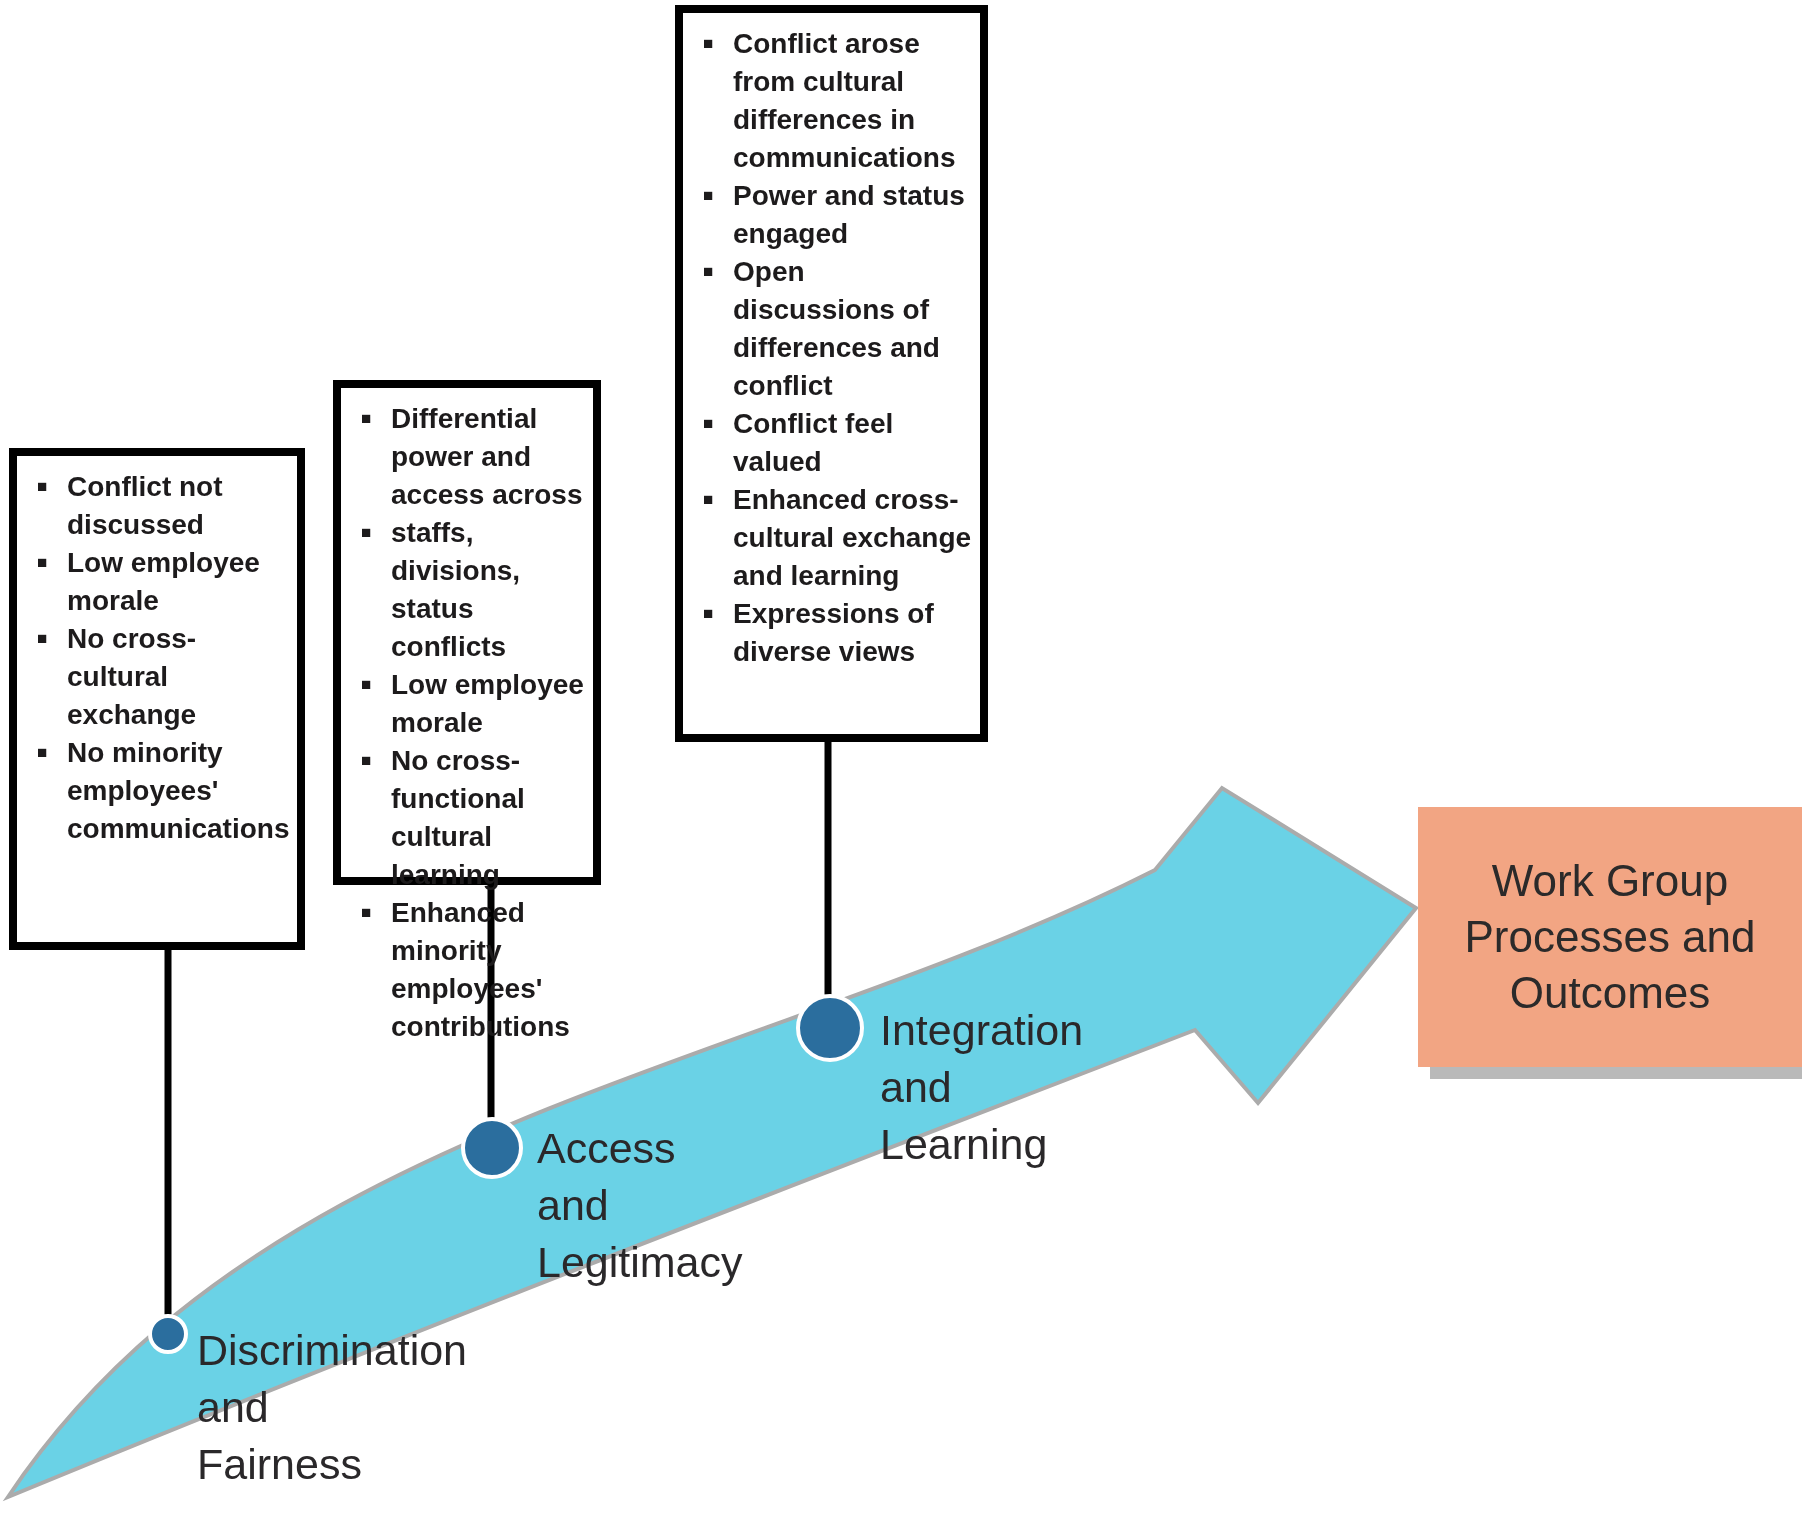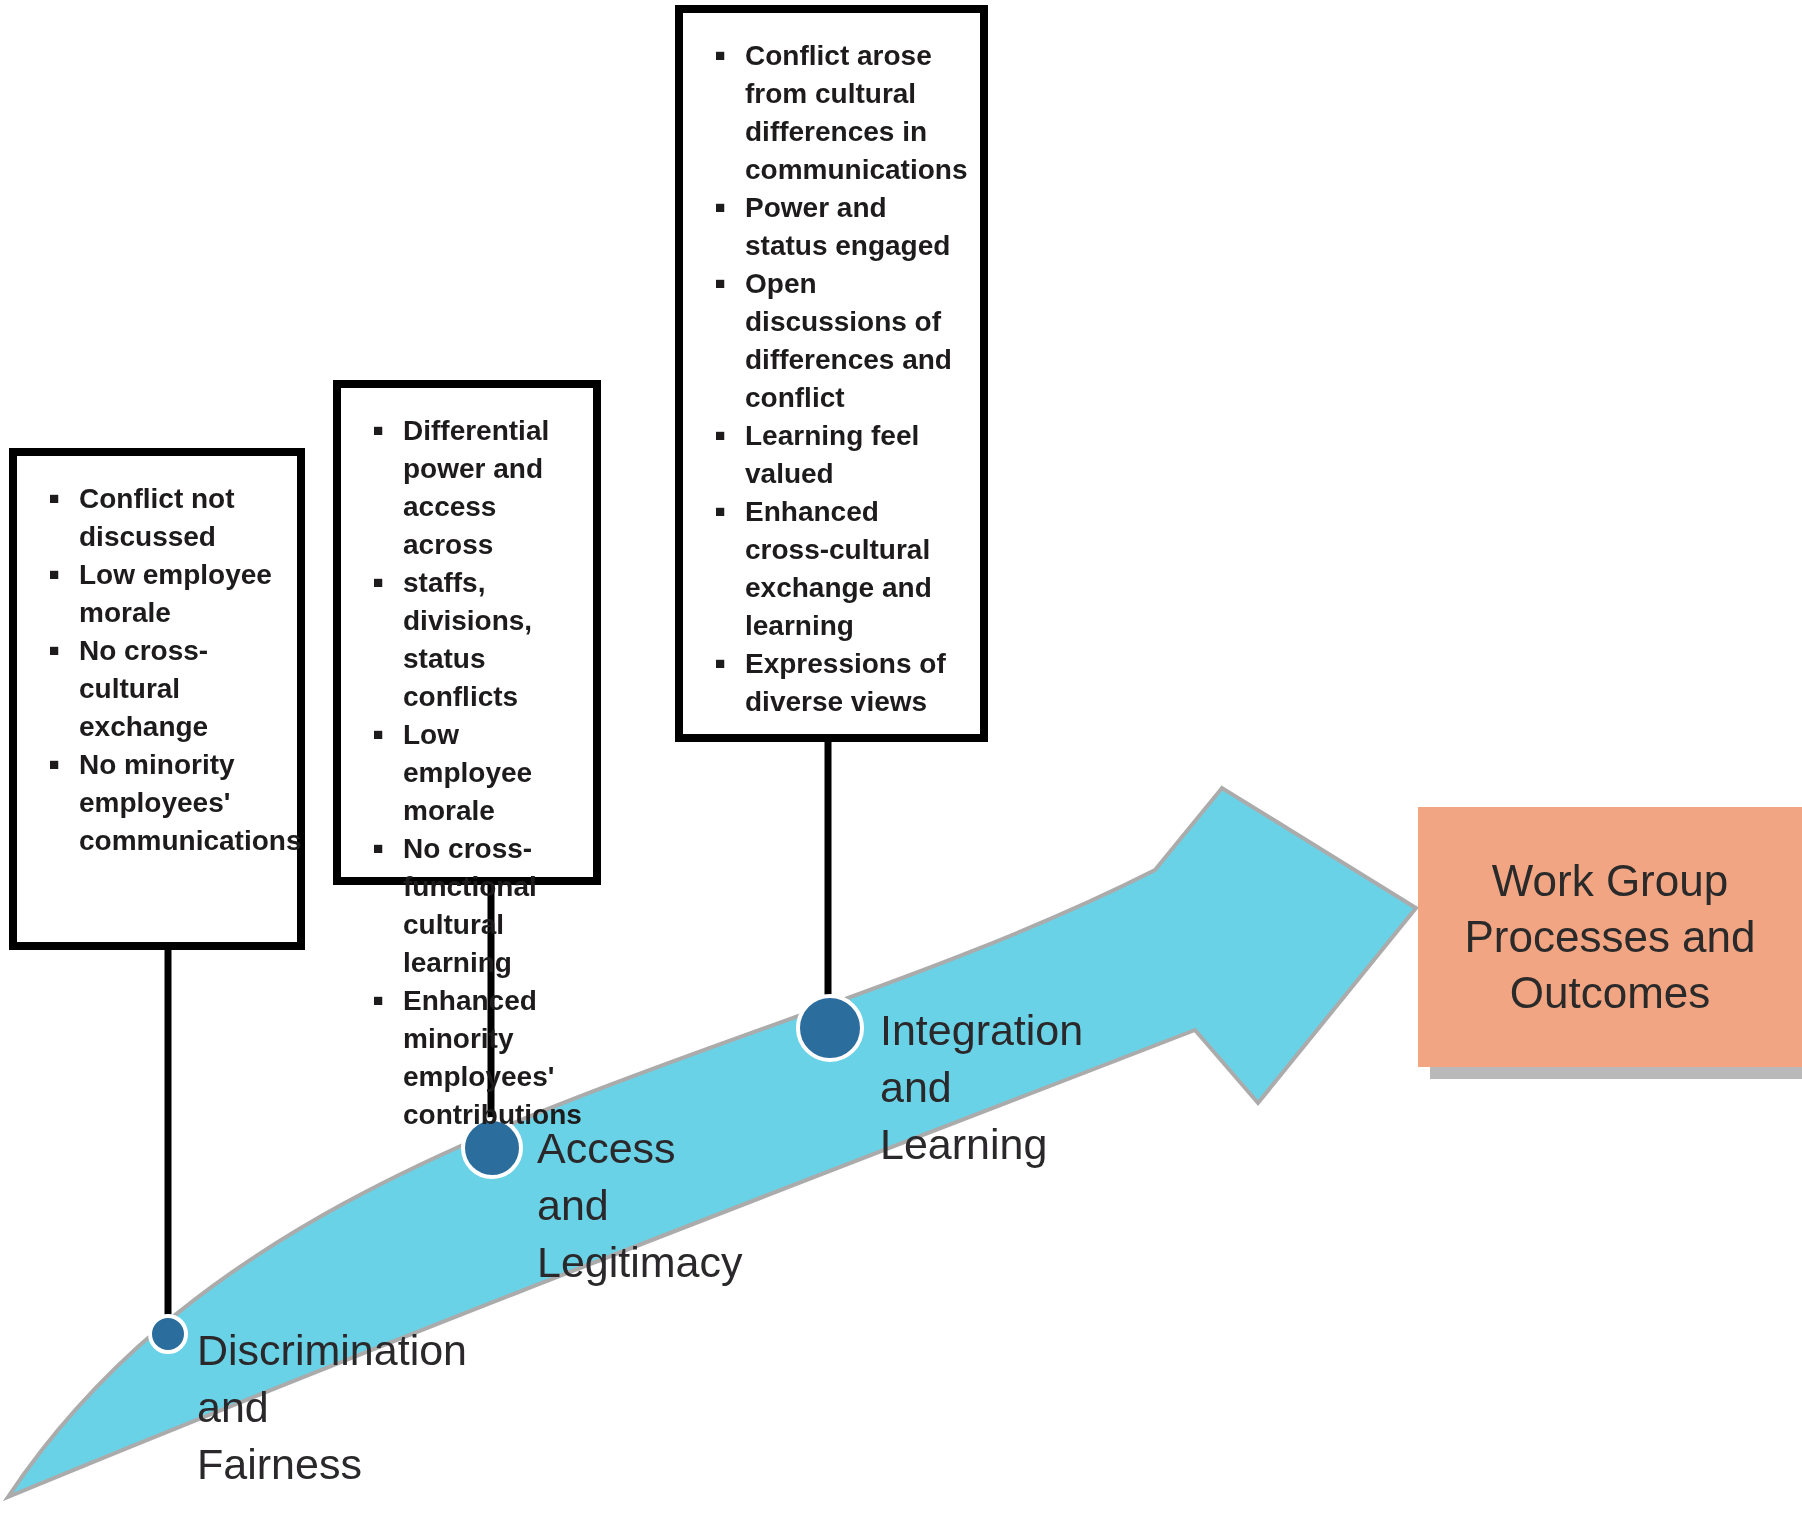--- a/index.html
+++ b/index.html
@@ -6,21 +6,21 @@
   .stage{
     position:relative;width:1802px;height:1513px;background:#ffffff;
     overflow:hidden;font-family:"Liberation Sans","DejaVu Sans",sans-serif;
     color:#231f20;
   }
   .diagram-svg{position:absolute;left:0;top:0;}
   .char-box{
     position:absolute;background:#ffffff;border:8px solid #000000;
     box-sizing:border-box;padding:12px 8px 8px 0;
   }
-  .bullet-list{margin:12px;padding:0;list-style:none;}
+  .bullet-list{margin:0;padding:0;list-style:none;}
   .bullet-list li{
     position:relative;padding-left:50px;font-size:28px;line-height:38px;
     font-weight:700;color:#1d1b1c;
   }
   .bullet-list li::before{
     content:"\25A0";position:absolute;left:20px;top:0px;font-size:17px;
   }
   .box-discrimination{left:9px;top:448px;width:296px;height:502px;}
   .box-access{left:333px;top:380px;width:268px;height:505px;}
   .box-integration{left:675px;top:5px;width:313px;height:737px;}
@@ -73,21 +73,21 @@
         <li>No cross-functional cultural learning</li>
         <li>Enhanced minority employees' contributions</li>
       </ul>
   </div>
 
   <div class="char-box box-integration">
     <ul class="bullet-list">
         <li>Conflict arose from cultural differences in communications</li>
         <li>Power and status engaged</li>
         <li>Open discussions of differences and conflict</li>
-        <li>Learning feel valued</li>
+        <li>Conflict feel valued</li>
         <li>Enhanced cross-cultural exchange and learning</li>
         <li>Expressions of diverse views</li>
       </ul>
   </div>
 
   <div class="milestone-label label-discrimination">Discrimination and Fairness</div>
   <div class="milestone-label label-access">Access and Legitimacy</div>
   <div class="milestone-label label-integration">Integration and Learning</div>
 
   <div class="outcome-box" style="background-color: rgb(242, 165, 131);">

